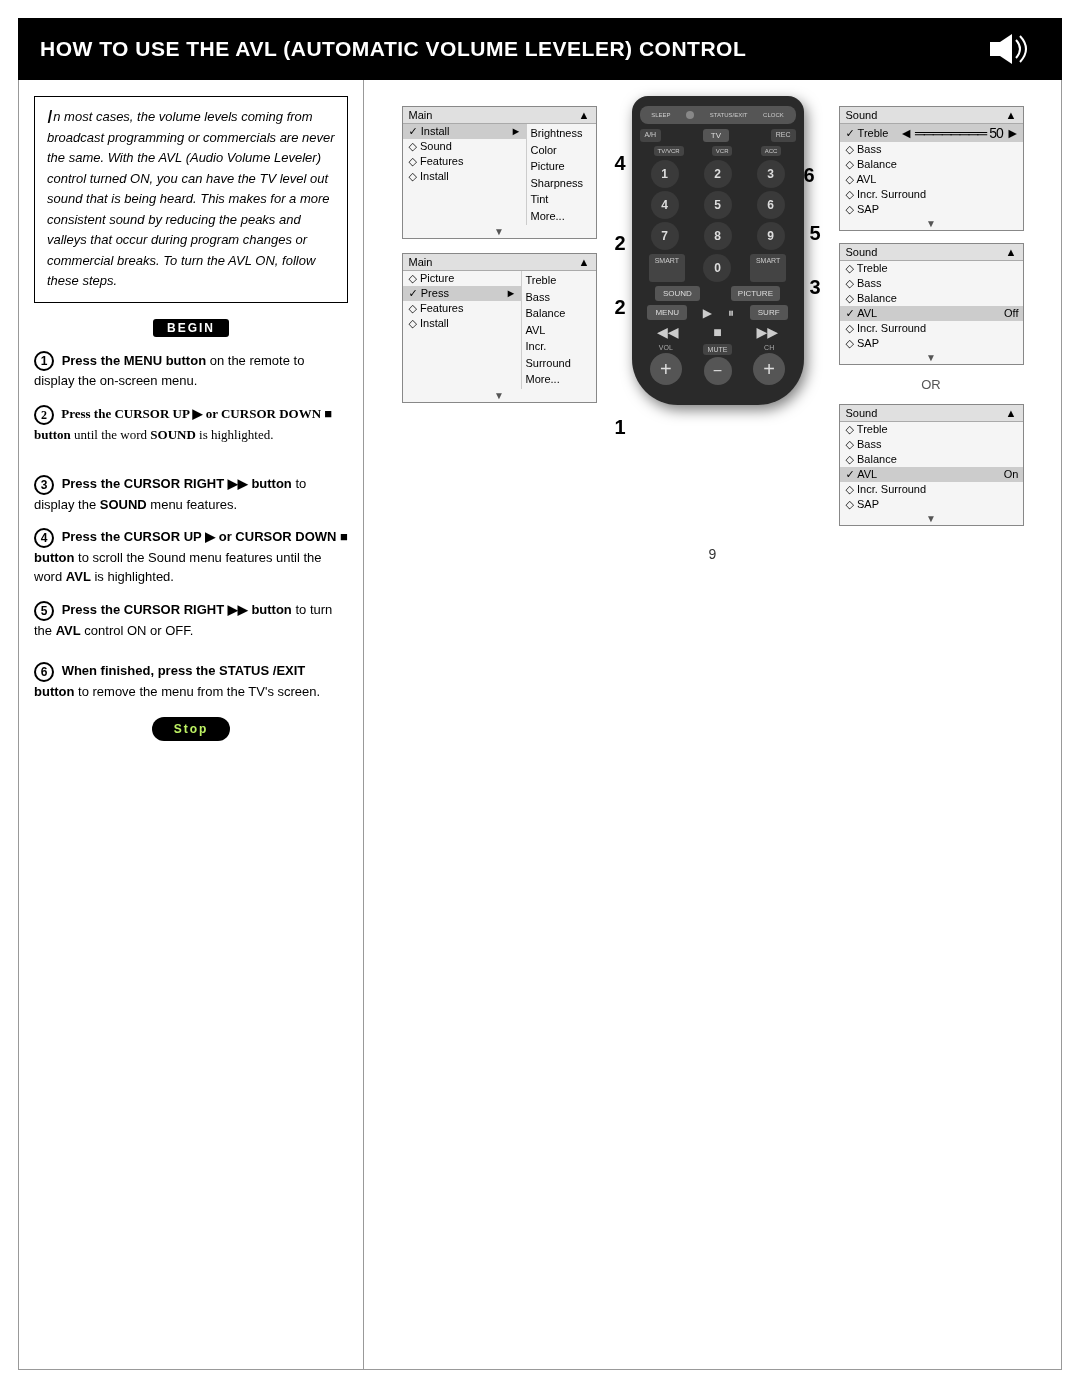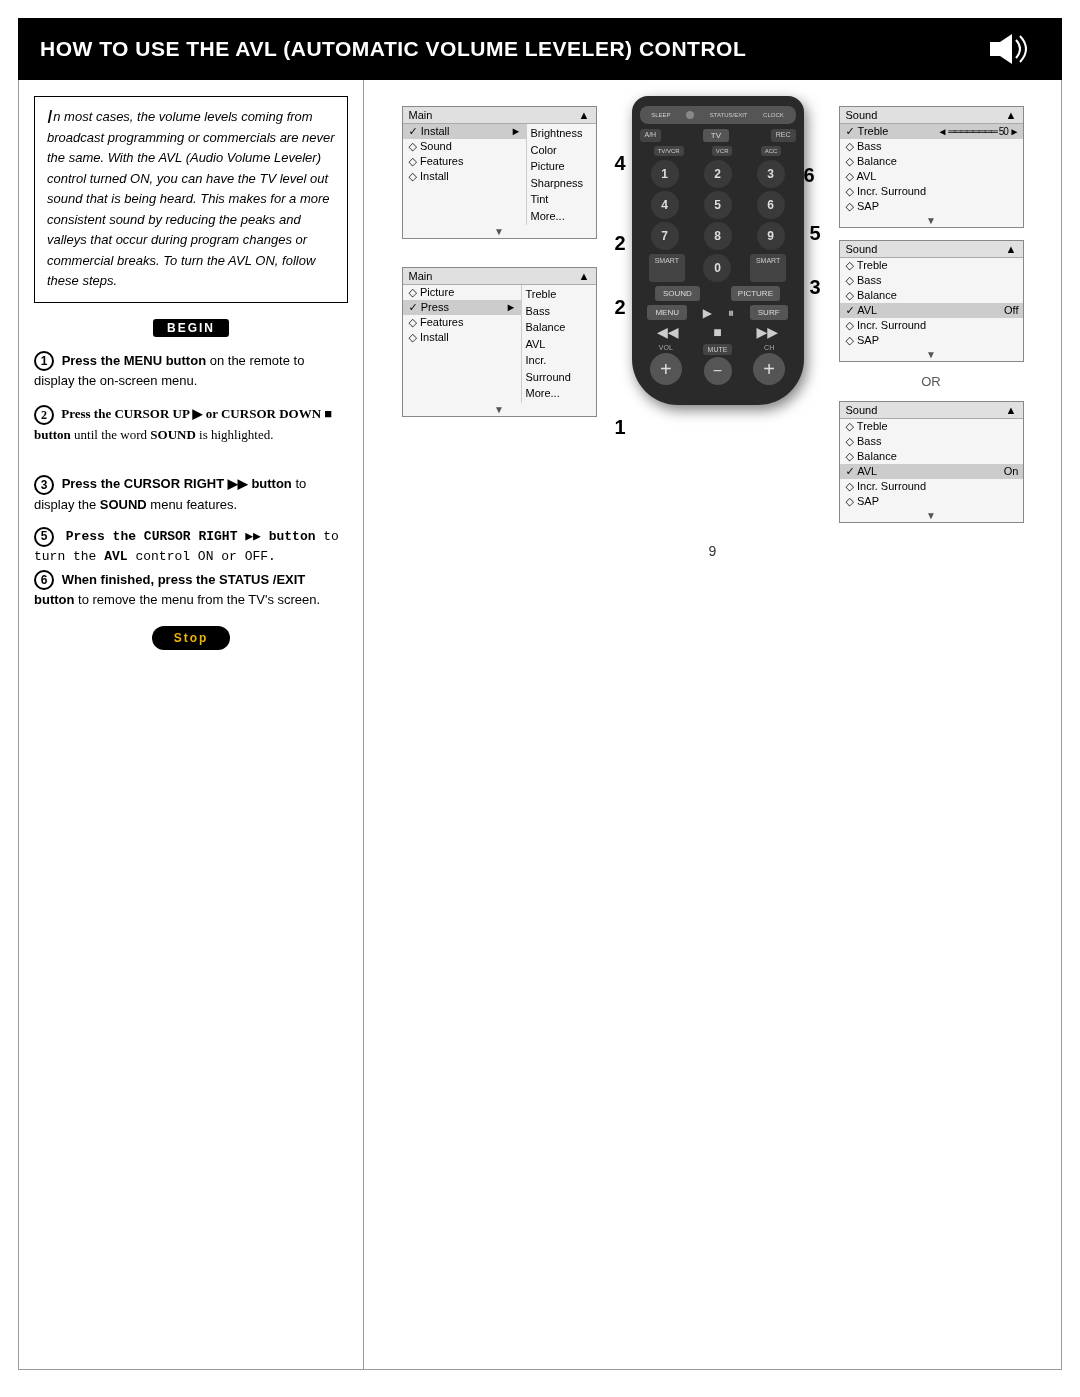--- a/index.html
+++ b/index.html
@@ -53,41 +53,45 @@
     <div style="margin-bottom:30px;font-size:13px;line-height:1.5;font-family:Liberation Serif, serif;">
       <span style="display:inline-block;width:20px;height:20px;border:2px solid #000;border-radius:50%;text-align:center;line-height:16px;font-weight:bold;font-size:12px;margin-right:4px;vertical-align:middle;">2</span>
       <strong>Press the CURSOR UP ▶ or CURSOR DOWN ■ button</strong> until the word <strong>SOUND</strong> is highlighted.
     </div>
 
     <div style="margin-bottom:13px;font-size:13px;line-height:1.5;font-family:Arial,sans-serif;">
       <span style="display:inline-block;width:20px;height:20px;border:2px solid #000;border-radius:50%;text-align:center;line-height:16px;font-weight:bold;font-size:12px;margin-right:4px;vertical-align:middle;">3</span>
       <strong>Press the CURSOR RIGHT ▶▶ button</strong> to display the <strong>SOUND</strong> menu features.
     </div>
 
-
-    <div style="margin-bottom:3px;font-size:13px;line-height:1.5;font-family:Liberation Mono, monospace;">
+    <div style="margin-bottom:13px;font-size:13px;line-height:1.5;font-family:Arial,sans-serif;">
+      <span style="display:inline-block;width:20px;height:20px;border:2px solid #000;border-radius:50%;text-align:center;line-height:16px;font-weight:bold;font-size:12px;margin-right:4px;vertical-align:middle;">4</span>
+      <strong>Press the CURSOR UP ▶ or CURSOR DOWN ■ button</strong> to scroll the Sound menu features until the word <strong>AVL</strong> is highlighted.
+    </div>
+
+    <div style="margin-bottom:21px;font-size:13px;line-height:1.5;font-family:Liberation Sans, sans-serif;">
       <span style="display:inline-block;width:20px;height:20px;border:2px solid #000;border-radius:50%;text-align:center;line-height:16px;font-weight:bold;font-size:12px;margin-right:4px;vertical-align:middle;">5</span>
       <strong>Press the CURSOR RIGHT ▶▶ button</strong> to turn the <strong>AVL</strong> control ON or OFF.
     </div>
 
     <div style="margin-bottom:13px;font-size:13px;line-height:1.5;font-family:Arial,sans-serif;">
       <span style="display:inline-block;width:20px;height:20px;border:2px solid #000;border-radius:50%;text-align:center;line-height:16px;font-weight:bold;font-size:12px;margin-right:4px;vertical-align:middle;">6</span>
       <strong>When finished, press the STATUS /EXIT button</strong> to remove the menu from the TV's screen.
     </div>
 
     <div style="text-align:center;margin-top:16px;">
-      <span style="display:inline-block;background:#000;color:#eab308;font-size:12px;font-weight:bold;padding:5px 22px;border-radius:50px;letter-spacing:2px;font-family:Arial,sans-serif;">Stop</span>
+      <span style="display:inline-block;background:#000;color:#bef264;font-size:12px;font-weight:bold;padding:5px 22px;border-radius:50px;letter-spacing:2px;font-family:Arial,sans-serif;">Stop</span>
     </div>
   </div>
 
   <div style="flex:1;display:flex;flex-direction:column;align-items:center;padding:16px 6px 10px 6px;position:relative;">
 
     <div style="display:flex;width:100%;justify-content:center;align-items:flex-start;gap:16px;padding:0 10px;">
 
-      <div style="display:flex;flex-direction:column;gap:28px;width:195px;padding-top:10px;">
+      <div style="display:flex;flex-direction:column;gap:14px;width:195px;padding-top:10px;">
 
         <div style="border:1px solid #888;background:#f5f5f5;font-size:11px;font-family:Arial,sans-serif;">
           <div style="display:flex;justify-content:space-between;align-items:center;background:#e0e0e0;padding:2px 6px;border-bottom:1px solid #aaa;">
             <span>Main</span>
             <span>▲</span>
           </div>
           <div style="display:flex;">
             <div style="flex:1;">
               <div style="display:flex;justify-content:space-between;padding:1px 4px 1px 6px;background:#ccc;font-size:11px;">
                 <span>✓ Install</span>
@@ -225,21 +229,21 @@
 
       <div style="display:flex;flex-direction:column;gap:12px;width:185px;padding-top:10px;">
 
         <div style="border:1px solid #888;background:#f5f5f5;font-size:11px;font-family:Arial,sans-serif;">
           <div style="display:flex;justify-content:space-between;background:#e0e0e0;padding:2px 6px;border-bottom:1px solid #aaa;">
             <span>Sound</span>
             <span>▲</span>
           </div>
           <div style="background:#ccc;padding:1px 4px 1px 6px;display:flex;align-items:center;justify-content:space-between;font-size:11px;">
             <span>✓ Treble</span>
-            <span style="font-size:10px;letter-spacing:-1px;">◄ ════════ 50 ►</span>
+            <span style="font-size:14px;letter-spacing:-1px;">◄ ════════ 50 ►</span>
           </div>
           <div style="padding:1px 4px 1px 6px;font-size:11px;">◇ Bass</div>
           <div style="padding:1px 4px 1px 6px;font-size:11px;">◇ Balance</div>
           <div style="padding:1px 4px 1px 6px;font-size:11px;">◇ AVL</div>
           <div style="padding:1px 4px 1px 6px;font-size:11px;">◇ Incr. Surround</div>
           <div style="padding:1px 4px 1px 6px;font-size:11px;">◇ SAP</div>
           <div style="text-align:center;font-size:10px;color:#555;padding:1px;">▼</div>
         </div>
 
         <div style="border:1px solid #888;background:#f5f5f5;font-size:11px;font-family:Arial,sans-serif;">

